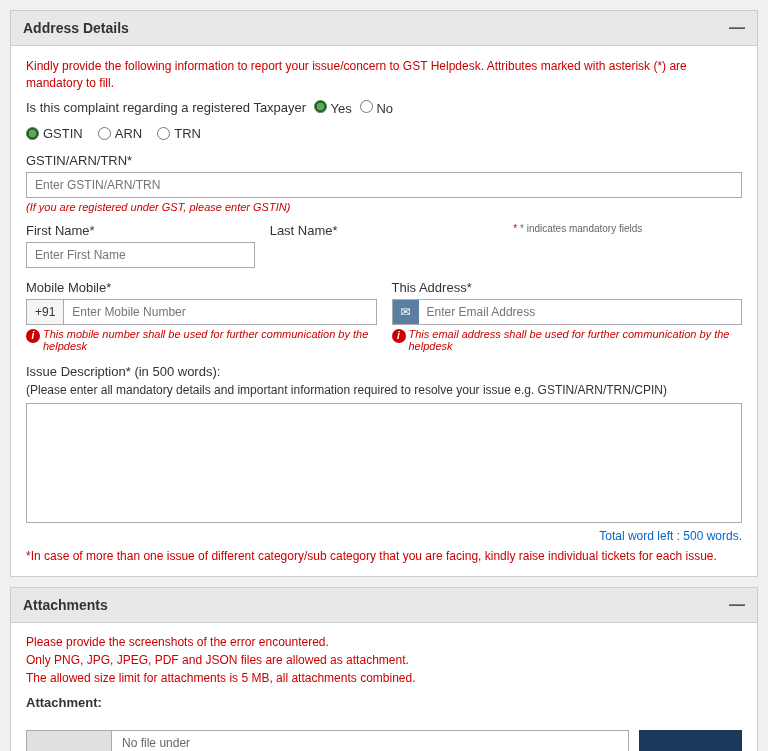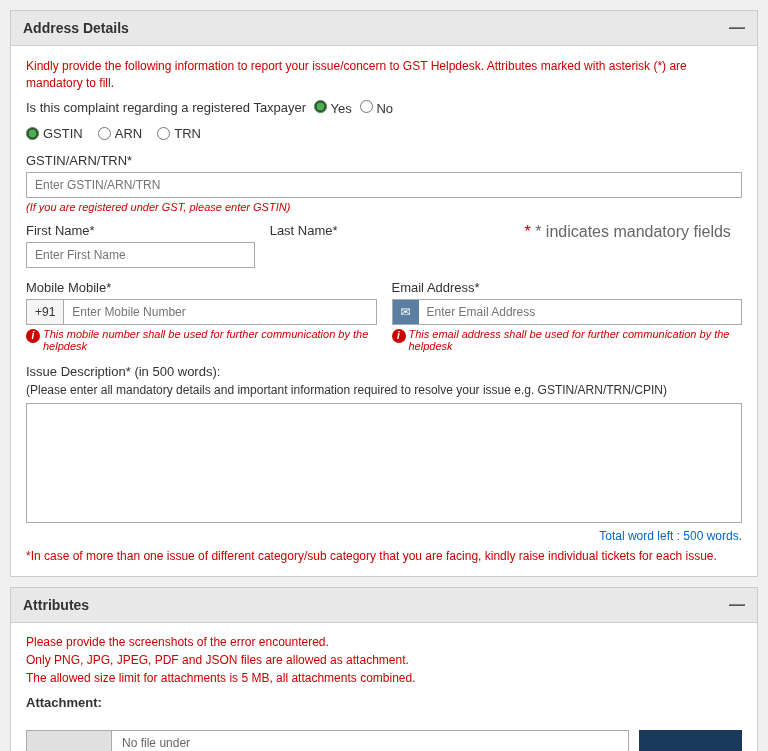--- a/index.html
+++ b/index.html
@@ -221,23 +221,23 @@
       background: #1a3a5c;
       color: #fff;
       border: none;
       padding: 20px 16px;
       font-size: 13px;
       cursor: pointer;
       white-space: nowrap;
       font-weight: bold;
     }
     .mandatory-note {
-      font-size: 16px;
-      color: #666;
-      text-align: center;
+      font-size: 10px;
+      color: #666;
+      text-align: left;
     }
     .mandatory-note .required {
       color: #c00;
     }
     input[type="radio"] {
       accent-color: #4caf50;
     }
     .gstin-row {
       margin-bottom: 10px;
     }
@@ -323,21 +323,21 @@
           <span class="mobile-prefix">+91</span>
           <input type="text" class="mobile-input" placeholder="Enter Mobile Number" style="">
         </div>
         <div class="info-note">
           <span class="info-circle">i</span>
           <span><em>This mobile number shall be used for further communication by the helpdesk</em></span>
         </div>
       </div>
       <div>
         <div class="field-label">
-          <span>Email Address*</span>
+          <span>This Address*</span>
         </div>
         <div class="email-field">
           <span class="email-icon">✉</span>
           <input type="email" class="email-input" placeholder="Enter Email Address" style="">
         </div>
         <div class="info-note">
           <span class="info-circle">i</span>
           <span><em>This email address shall be used for further communication by the helpdesk</em></span>
         </div>
       </div>
@@ -348,21 +348,21 @@
       <div class="sub-label">(Please enter all mandatory details and important information required to resolve your issue e.g. GSTIN/ARN/TRN/CPIN)</div>
       <textarea class="form-input" style=""></textarea>
       <div class="word-count">Total word left : 500 words.</div>
       <div class="multi-issue-note">*In case of more than one issue of different category/sub category that you are facing, kindly raise individual tickets for each issue.</div>
     </div>
   </div>
 </div>
 
 <div class="panel attachments-panel">
   <div class="panel-header">
-    <span class="panel-header-title">Attributes</span>
+    <span class="panel-header-title">Attachments</span>
     <span class="panel-header-collapse">—</span>
   </div>
   <div class="panel-body">
     <div class="attach-info">Please provide the screenshots of the error encountered.</div>
     <div class="attach-info">Only PNG, JPG, JPEG, PDF and JSON files are allowed as attachment.</div>
     <div class="attach-info">The allowed size limit for attachments is 5 MB, all attachments combined.</div>
 
     <div class="attach-label">Attachment:</div>
     <div class="file-row">
       <div class="file-input-wrapper">

